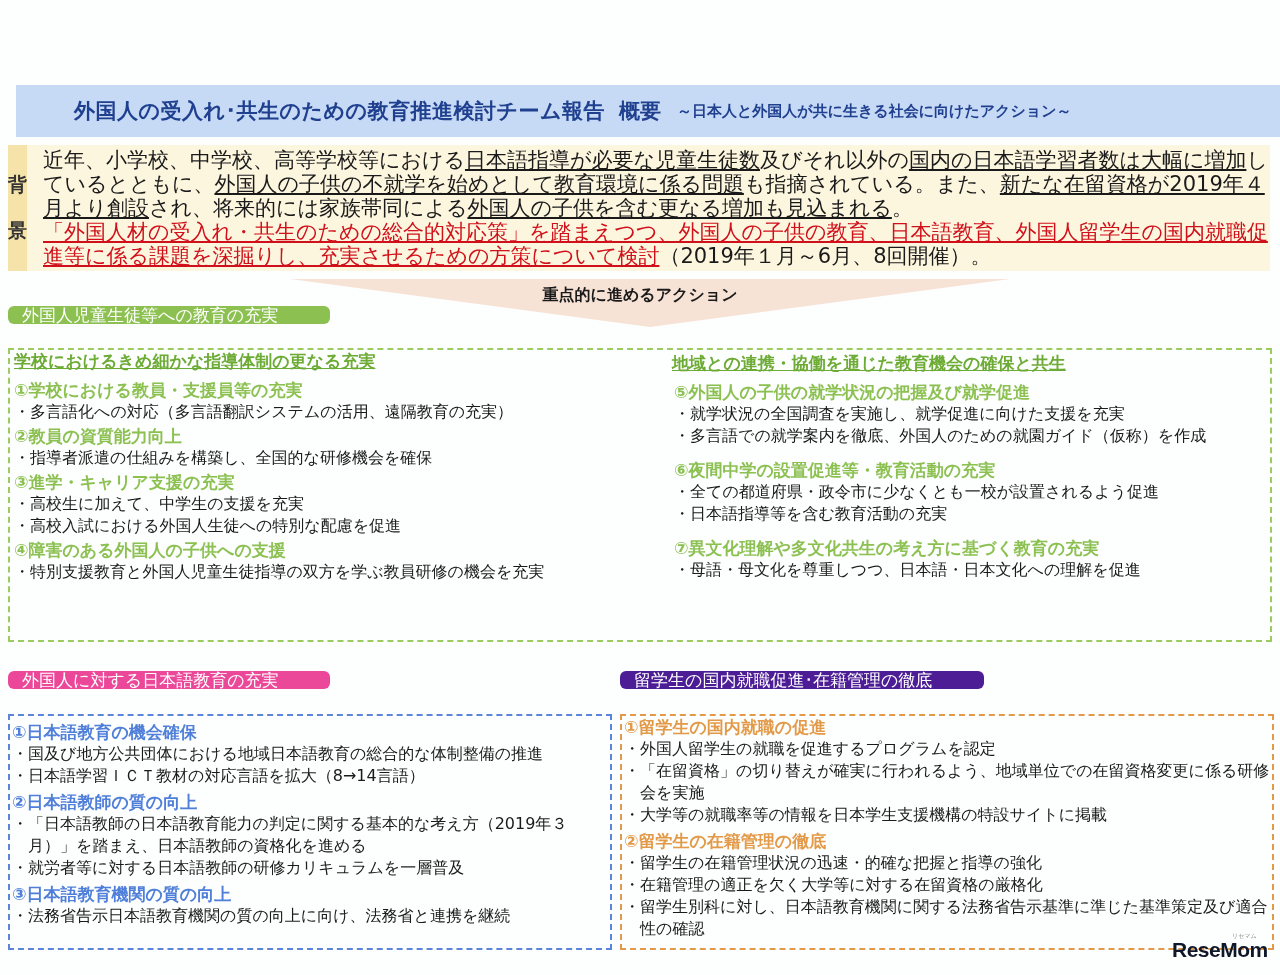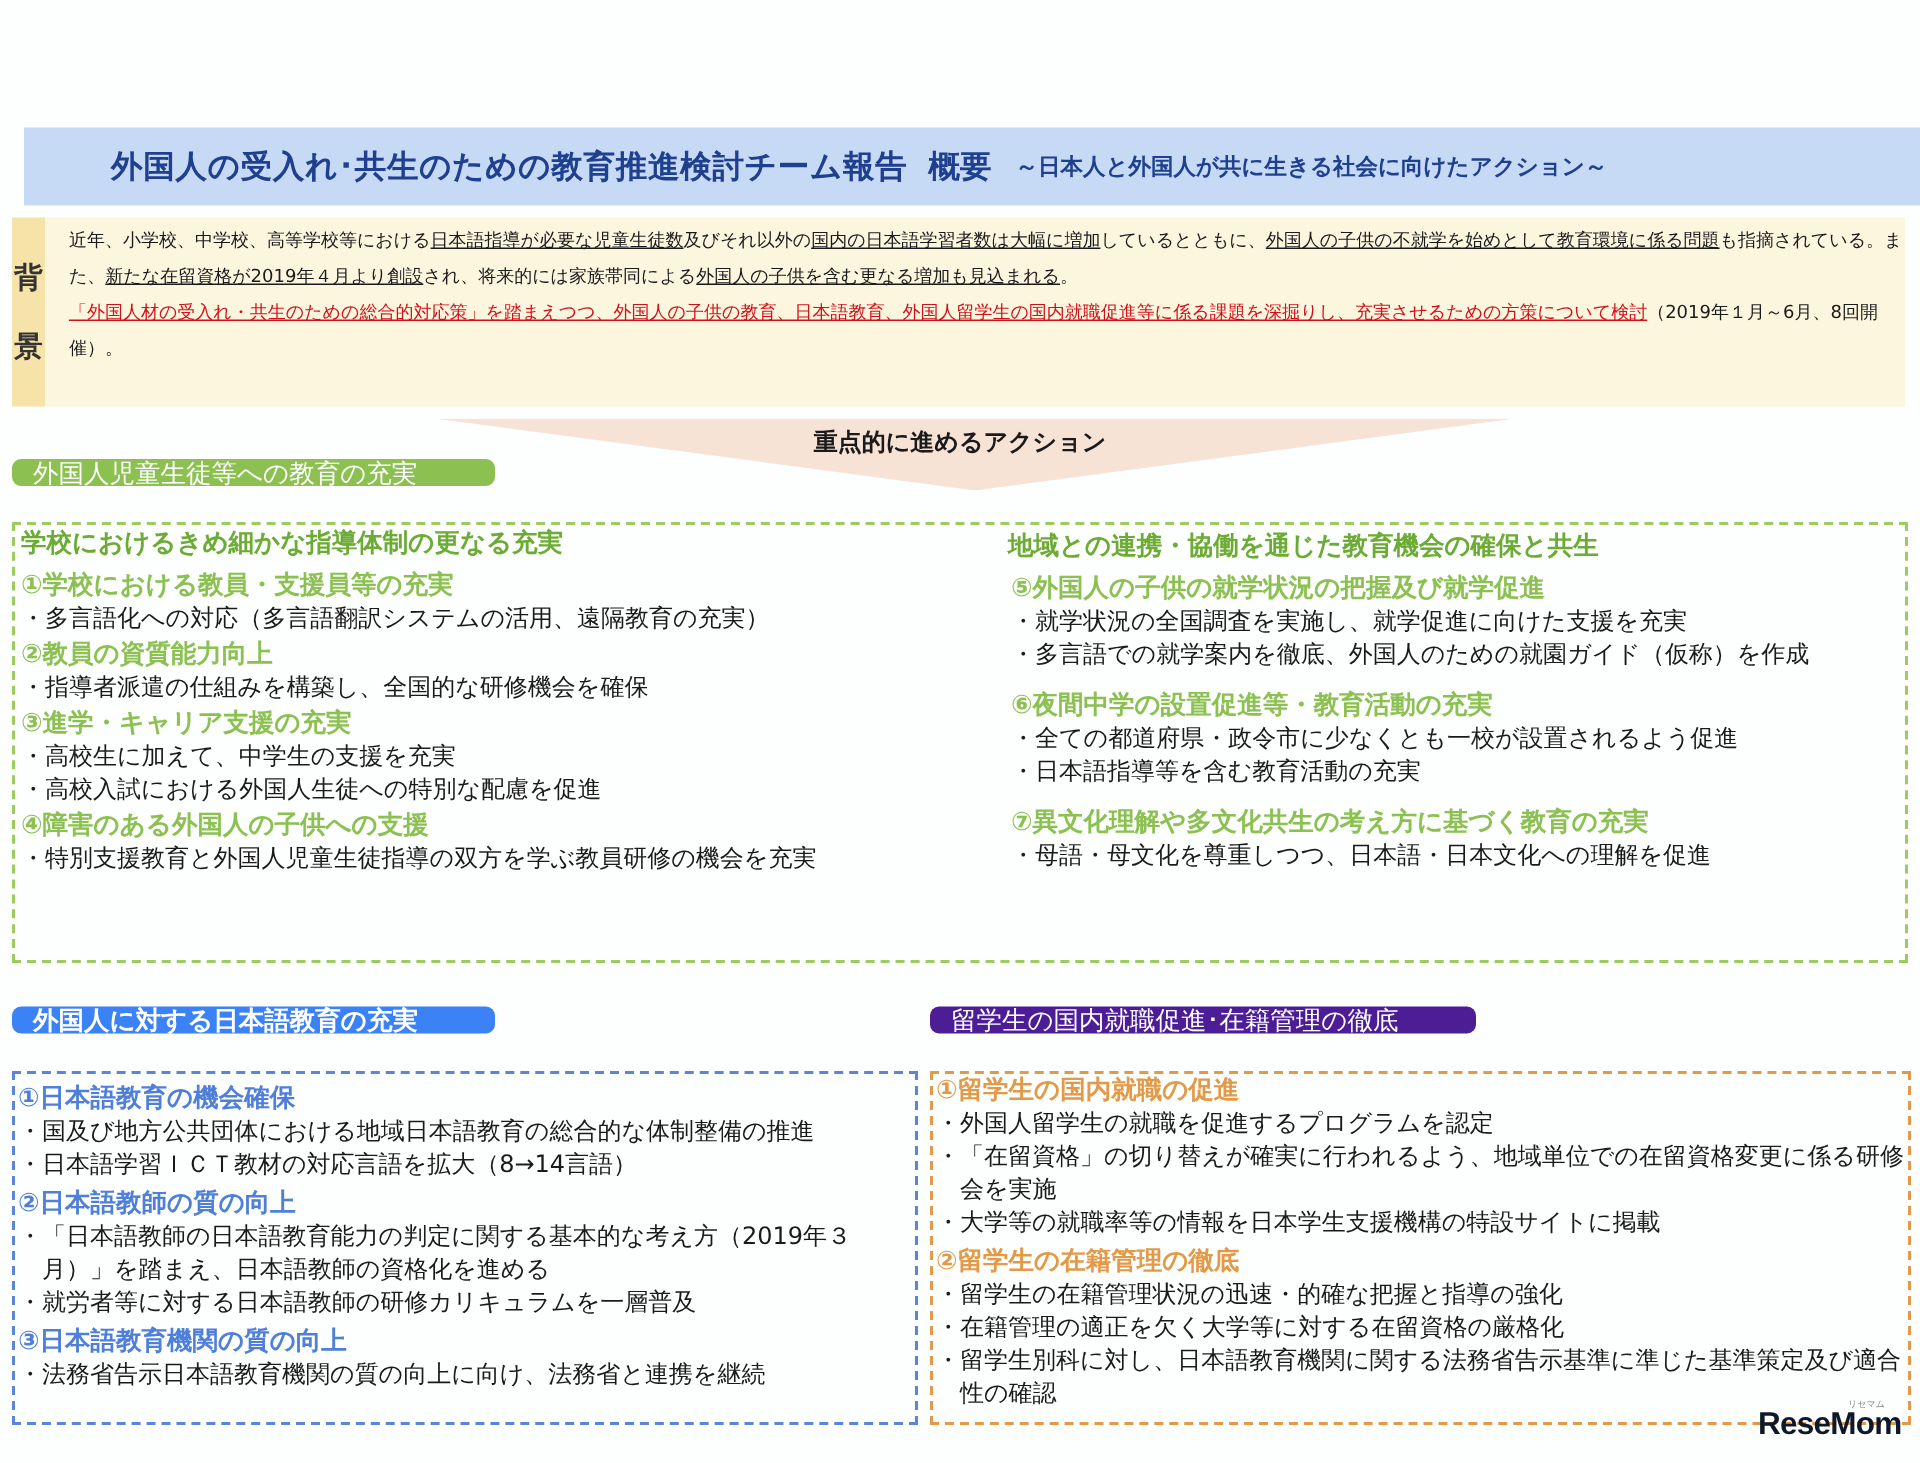--- a/index.html
+++ b/index.html
@@ -6,39 +6,39 @@
   html, body { width: 1280px; height: 975px; background: #fdfefe; overflow: hidden; }
   body { font-family: "DejaVu Sans", "Liberation Sans", sans-serif; color: #1a1a1a; position: relative; }
 
   .title-bar { position: absolute; left: 0; top: 85px; width: 1280px; height: 52px; background: #c6d9f5; display: flex; align-items: center; padding-left: 58px; margin-left: 16px; }
   .title-main { font-size: 21px; font-weight: bold; color: #1f3f8f; letter-spacing: 0.5px; }
   .title-sub1 { font-size: 21px; font-weight: bold; color: #1f3f8f; margin-left: 14px; }
   .title-sub2 { font-size: 15px; font-weight: bold; color: #1f3f8f; margin-left: 16px; }
 
   .bg-box { position: absolute; left: 8px; top: 145px; width: 1262px; height: 126px; background: #fdf6df; display: flex; }
   .bg-label { width: 34px; background: #f6e3a9; display: flex; flex-direction: column; justify-content: center; align-items: center; gap: 20px; font-size: 19px; font-weight: bold; color: #333; }
-  .bg-text { padding: 3px 0 15px 16px; font-size: 12px; line-height: 24px; color: #1a1a1a; }
+  .bg-text { padding: 3px 0 15px 16px; font-size: 21px; line-height: 24px; color: #1a1a1a; }
   .bg-text .u { text-decoration: underline; }
   .bg-text .red { color: #d0101a; text-decoration: underline; }
 
   .arrow { position: absolute; left: 290px; top: 279px; width: 720px; height: 48px; background: #f7e2d6; clip-path: polygon(0 0, 100% 0, 50% 100%); }
   .arrow-label { position: absolute; left: 0; top: 285px; width: 1280px; text-align: center; font-size: 16px; font-weight: bold; color: #1a1a1a; }
 
   .tag { position: absolute; height: 18px; border-radius: 6px; color: #fff; font-size: 17px; display: flex; align-items: center; padding: 0 14px; }
   .tag-green { left: 8px; top: 306px; width: 322px; background: #8cc152; }
-  .tag-blue { left: 8px; top: 671px; width: 322px; background: #3b82f6; font-weight: bold; }
+  .tag-blue { left: 8px; top: 671px; width: 322px; background: #ec4899; }
   .tag-orange { left: 620px; top: 671px; width: 364px; background: #4c1d95; }
 
   .dbox { position: absolute; border: 2px dashed; }
   .dbox-green { left: 8px; top: 348px; width: 1264px; height: 294px; border-color: #9ccb5f; }
   .dbox-blue { left: 8px; top: 714px; width: 604px; height: 236px; border-color: #5b85d9; }
   .dbox-orange { left: 620px; top: 714px; width: 654px; height: 236px; border-color: #e39a48; }
 
   .col { position: absolute; }
-  .sec-head { font-size: 17px; font-weight: bold; color: #6cab34; margin-bottom: 6px; }
+  .sec-head { font-size: 17px; font-weight: bold; color: #6cab34; text-decoration: underline; margin-bottom: 6px; }
   .item-head { font-size: 17px; font-weight: bold; line-height: 22px; }
   .g { color: #8cc152; }
   .b { color: #4f7fd9; }
   .o { color: #e39a48; }
   .bullet { font-size: 16px; line-height: 22px; color: #1a1a1a; padding-left: 16px; text-indent: -16px; }
 
   .logo { position: absolute; left: 1172px; top: 938px; font-size: 21px; font-weight: bold; color: #0f172a; font-family: "Liberation Sans", sans-serif; letter-spacing: -0.5px; }
   .logo-small { position: absolute; left: 1232px; top: 932px; font-size: 6px; color: #888; }
 </style>
 </head>

